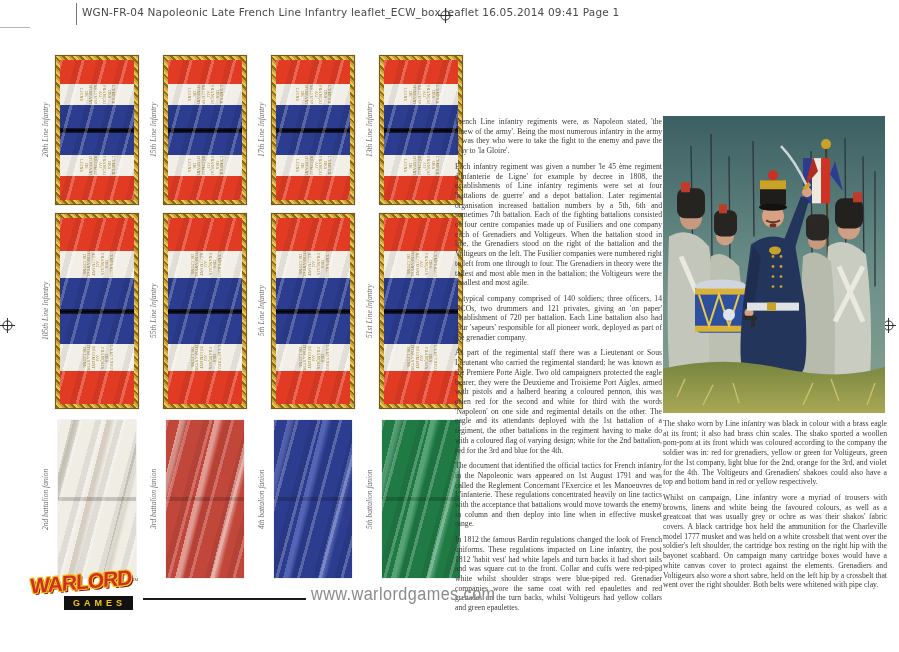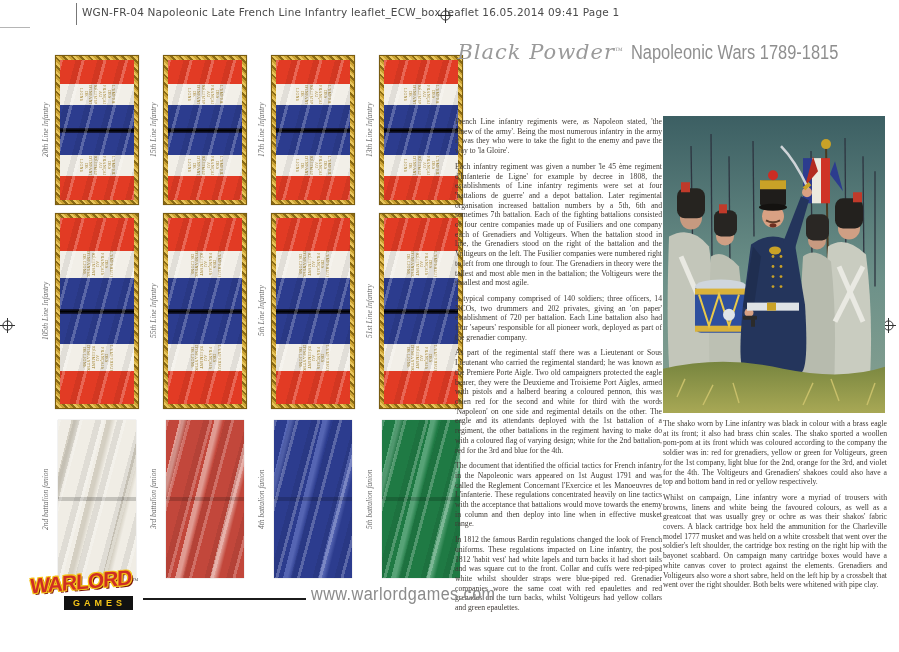--- a/index.html
+++ b/index.html
@@ -278,29 +278,25 @@
         <div class="mid"></div>
         <div class="cloth"></div>
       </div>
       <div class="flag-label" style="left: 362px; top: 420px; height: 158px;">5th battalion fanion</div>
       <div class="fanion" style="left: 382px; top: 420px; width: 78px; height: 158px; background: repeating-linear-gradient(104deg, rgb(31, 122, 68) 0px, rgb(31, 122, 68) 13px, rgb(87, 163, 119) 13px, rgb(87, 163, 119) 17px, rgb(31, 122, 68) 22px, rgb(31, 122, 68) 34px);">
         <div class="mid"></div>
         <div class="cloth"></div>
       </div>
     </div>
 
-  <div class="masthead">
-    <span class="brand">Black Powder</span><span class="brand-tm">™</span>
-    <span class="series">Napoleonic Wars 1789-1815</span>
-  </div>
 
   <div class="col col-left">
       <p>French Line infantry regiments were, as Napoleon stated, 'the sinew of the army'. Being the most numerous infantry in the army it was they who were to take the fight to the enemy and pave the way to 'la Gloire'.</p>
       <p>Each infantry regiment was given a number 'le 45 ème regiment d'Infanterie de Ligne' for example by decree in 1808, the establishments of Line infantry regiments were set at four 'battalions de guerre' and a depot battalion. Later regimental organisation increased battalion numbers by a 5th, 6th and sometimes 7th battalion. Each of the fighting battalions consisted of four centre companies made up of Fusiliers and one company each of Grenadiers and Voltigeurs. When the battalion stood in line, the Grenadiers stood on the right of the battalion and the Voltigeurs on the left. The Fusilier companies were numbered right to left from one through to four. The Grenadiers in theory were the tallest and most able men in the battalion; the Voltigeurs were the smallest and most agile.</p>
-      <p>A typical company comprised of 140 soldiers; three officers, 14 NCOs, two drummers and 202 privates, giving an 'on paper' establishment of 720 per battalion. Each Line battalion also had four 'sapeurs' responsible for all pioneer work, deployed as part of the grenadier company.</p>
+      <p>A typical company comprised of 140 soldiers; three officers, 14 NCOs, two drummers and 121 privates, giving an 'on paper' establishment of 720 per battalion. Each Line battalion also had four 'sapeurs' responsible for all pioneer work, deployed as part of the grenadier company.</p>
       <p>As part of the regimental staff there was a Lieutenant or Sous Lieutenant who carried the regimental standard; he was known as the Premiere Porte Aigle. Two old campaigners protected the eagle bearer, they were the Deuxieme and Troisieme Port Aigles, armed with pistols and a halberd bearing a coloured pennon, this was often red for the second and white for third with the words 'Napoleon' on one side and regimental details on the other. The eagle and its attendants deployed with the 1st battalion of a regiment, the other battalions in the regiment having to make do with a coloured flag of varying design; white for the 2nd battalion, red for the 3rd and blue for the 4th.</p>
       <p>The document that identified the official tactics for French infantry in the Napoleonic wars appeared on 1st August 1791 and was called the Reglement Concernant l'Exercice et les Manoeuvres de L'infanterie. These regulations concentrated heavily on line tactics with the acceptance that battalions would move towards the enemy in column and then deploy into line when in effective musket range.</p>
       <p>In 1812 the famous Bardin regulations changed the look of French uniforms. These regulations impacted on Line infantry, the post 1812 'habit vest' had white lapels and turn backs it had short tails and was square cut to the front. Collar and cuffs were red-piped white whilst shoulder straps were blue-piped red. Grenadier companies wore the same coat with red epaulettes and red grenades on the turn backs, whilst Voltigeurs had yellow collars and green epaulettes.</p>
     </div>
   <div class="col col-right">
       <p>The shako worn by Line infantry was black in colour with a brass eagle at its front; it also had brass chin scales. The shako sported a woollen pom-pom at its front which was coloured according to the company the soldier was in: red for grenadiers, yellow or green for Voltigeurs, green for the 1st company, light blue for the 2nd, orange for the 3rd, and violet for the 4th. The Voltigeurs and Grenadiers' shakoes could also have a top and bottom band in red or yellow respectively.</p>
       <p>Whilst on campaign, Line infantry wore a myriad of trousers with browns, linens and white being the favoured colours, as well as a greatcoat that was usually grey or ochre as was their shakos' fabric covers. A black cartridge box held the ammunition for the Charleville model 1777 musket and was held on a white crossbelt that went over the soldier's left shoulder, the cartridge box resting on the right hip with the bayonet scabbard. On campaign many cartridge boxes would have a white canvas cover to protect against the elements. Grenadiers and Voltigeurs also wore a short sabre, held on the left hip by a crossbelt that went over the right shoulder. Both belts were whitened with pipe clay.</p>
     </div>
 
   <svg class="illustration" viewBox="0 0 222 296" preserveAspectRatio="none">

